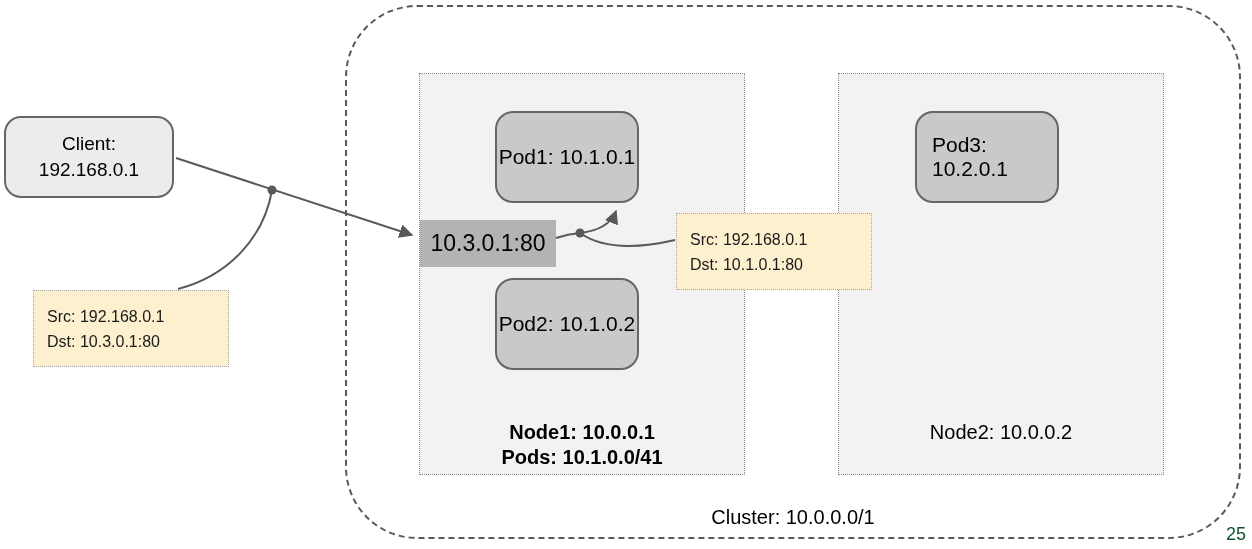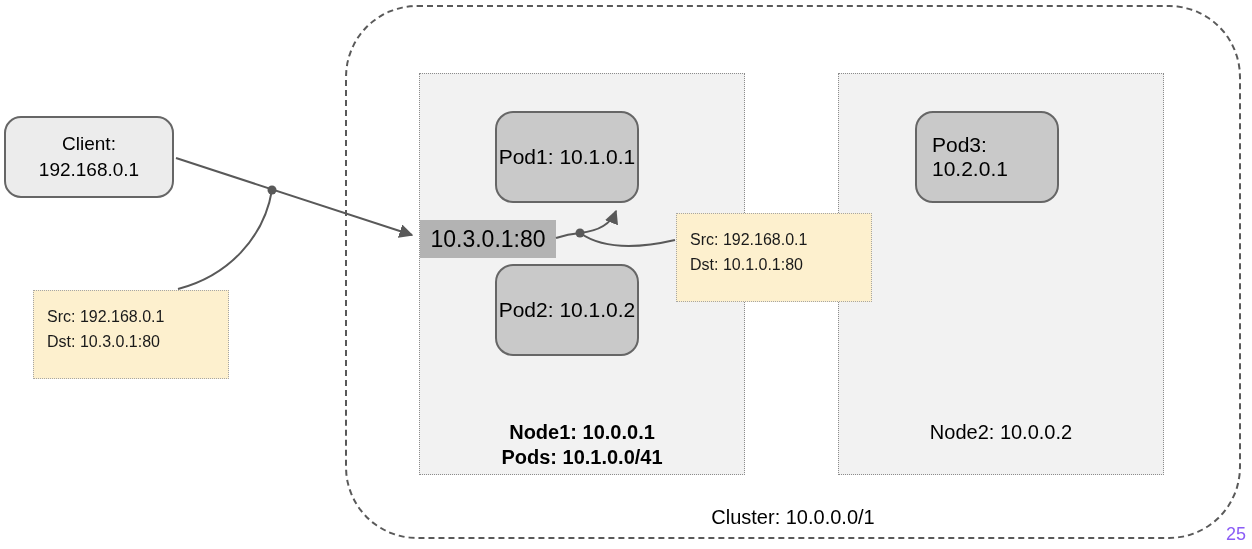--- a/index.html
+++ b/index.html
@@ -17,24 +17,24 @@
     border:1.5px dotted #8c8c8c;box-sizing:border-box;z-index:1;
   }
   .node1{left:419px;}
   .node2{left:838px;}
   .pod{
     position:absolute;width:144px;height:92px;background:#c9c9c9;
     border:2px solid #666;border-radius:18px;display:flex;align-items:center;
     justify-content:center;font-size:21px;z-index:2;box-sizing:border-box;
   }
   .pod1{left:495px;top:111px;}
-  .pod2{left:495px;top:264px;}
+  .pod2{left:495px;top:278px;}
   .pod3{left:915px;top:111px;padding-left:15px;}
   .service{
-    position:absolute;left:420px;top:220px;width:136px;height:38px;
+    position:absolute;left:420px;top:220px;width:136px;height:47px;
     background:#b3b3b3;display:flex;align-items:center;justify-content:center;
     font-size:23px;z-index:2;
   }
   .client{
     position:absolute;left:4px;top:116px;width:170px;height:82px;
     background:#ececec;border:2px solid #666;border-radius:17px;
     display:flex;flex-direction:column;align-items:center;justify-content:center;
     font-size:19px;line-height:26px;z-index:2;box-sizing:border-box;
   }
   .node-label{
@@ -45,28 +45,28 @@
   .node-label.n2{left:838px;}
   .cluster-label{
     position:absolute;left:345px;top:506px;width:896px;text-align:center;
     font-size:20px;z-index:2;
   }
   .connectors{
     position:absolute;left:0;top:0;width:1252px;height:549px;z-index:3;
     pointer-events:none;
   }
   .note{
-    position:absolute;width:196px;height:89px;background:#fdf0ce;
+    position:absolute;width:196px;height:77px;background:#fdf0ce;
     border:1.5px dotted #a6a6a6;box-sizing:border-box;z-index:4;
     font-size:16px;line-height:25px;padding:13px 0 0 13px;color:#1a1a1a;
   }
   .note1{left:33px;top:290px;}
   .note2{left:676px;top:213px;}
   .slide-number{
-    position:absolute;right:6px;bottom:4px;font-size:18px;color:#8b5cf6;z-index:5;
+    position:absolute;right:6px;bottom:4px;font-size:18px;color:#14532d;z-index:5;
   }
 </style>
 </head>
 <body>
 
 <div class="canvas">
 
   <div class="cluster"></div>
 
   <div class="node node1"></div>

